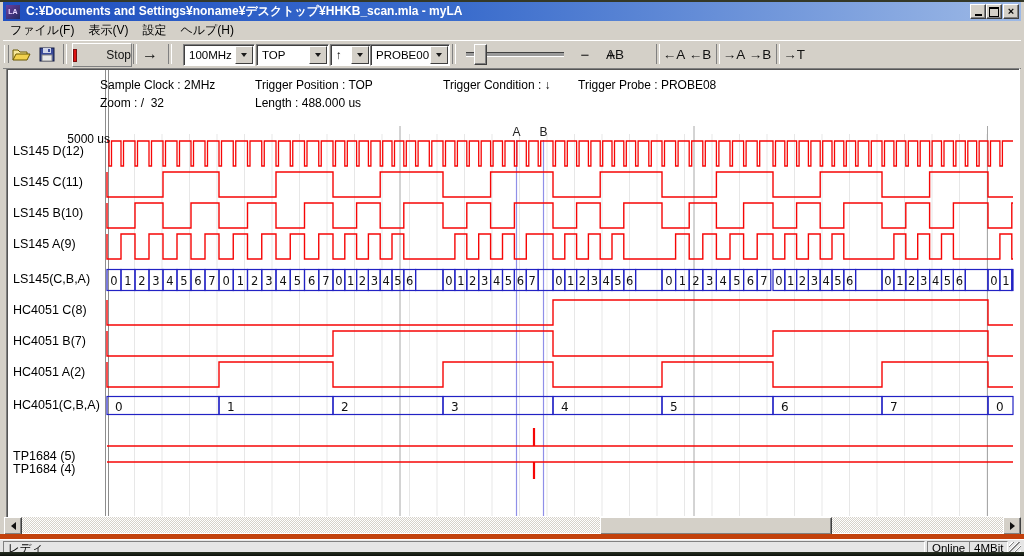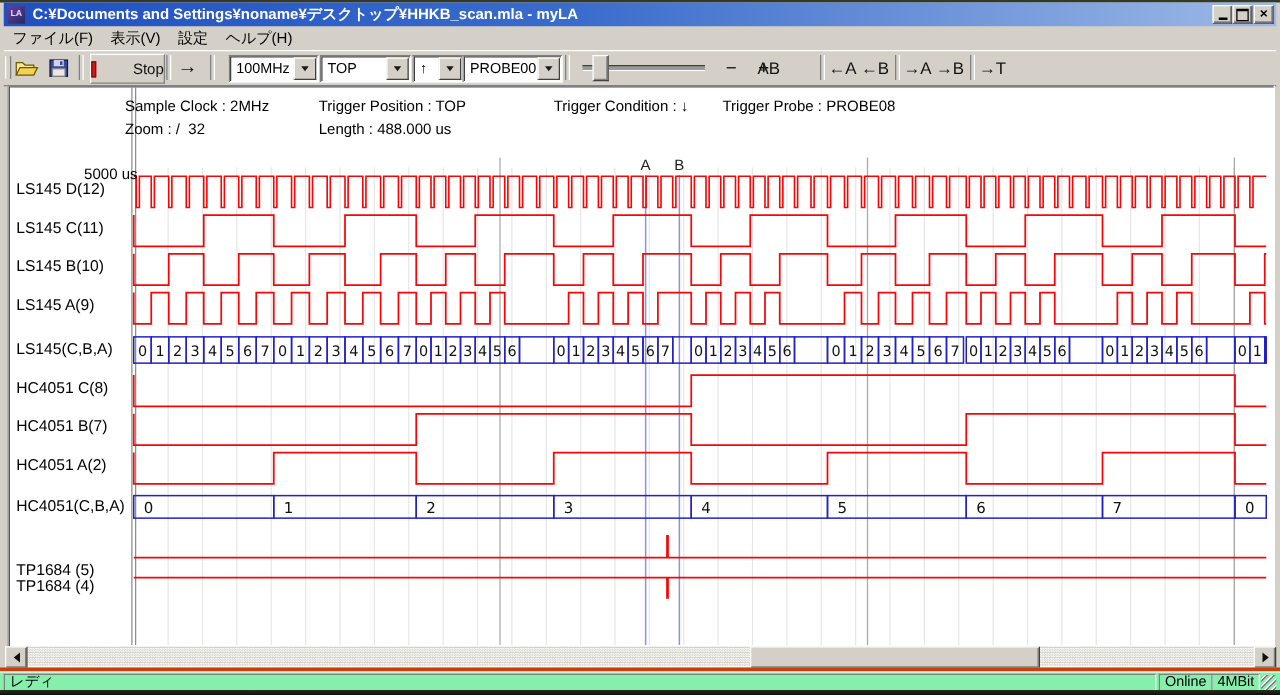--- a/index.html
+++ b/index.html
@@ -52,22 +52,22 @@
   .hscroll{left:4px;top:517px;width:1016px;height:16px;
     background:repeating-conic-gradient(#ffffff 0% 25%, #d6d2ca 0% 50%) 0 0/2px 2px;}
   .sbtn{position:absolute;top:0;width:16px;height:16px;background:#d4d0c8;
     border:1px solid;border-color:#fff #404040 #404040 #fff;box-shadow:inset -1px -1px 0 #808080;
     display:flex;align-items:center;justify-content:center;}
   .tri-left{width:0;height:0;border-top:4px solid transparent;border-bottom:4px solid transparent;border-right:5px solid #101010;}
   .tri-right{width:0;height:0;border-top:4px solid transparent;border-bottom:4px solid transparent;border-left:5px solid #101010;}
   .thumb{position:absolute;left:596px;top:0;width:230px;height:16px;background:#d4d0c8;
     border:1px solid;border-color:#fff #404040 #404040 #fff;box-shadow:inset -1px -1px 0 #808080;}
   
-  .statusbar{left:0;top:534px;width:1024px;height:18px;background:#86efac;
-    border-top:3px solid #c2410c;box-shadow:inset 0 1px 0 #fff;font-size:11.5px;color:#000;}
+  .statusbar{left:0;top:534px;width:1024px;height:18px;background:#e5e5e5;
+    border-top:5px solid #c2410c;box-shadow:inset 0 1px 0 #fff;font-size:11.5px;color:#000;}
   .sp{position:absolute;top:2px;height:13px;border:1px solid;border-color:#808080 #fff #fff #808080;
     padding:0 4px;line-height:13px;}
   .grip{position:absolute;right:3px;top:3px;width:12px;height:12px;
     background:repeating-linear-gradient(135deg,transparent 0 2px,#fff 2px 3px,#808080 3px 4px);}
 </style>
 </head>
 <body>
 
 <div class="abs top-edge"></div>
 

